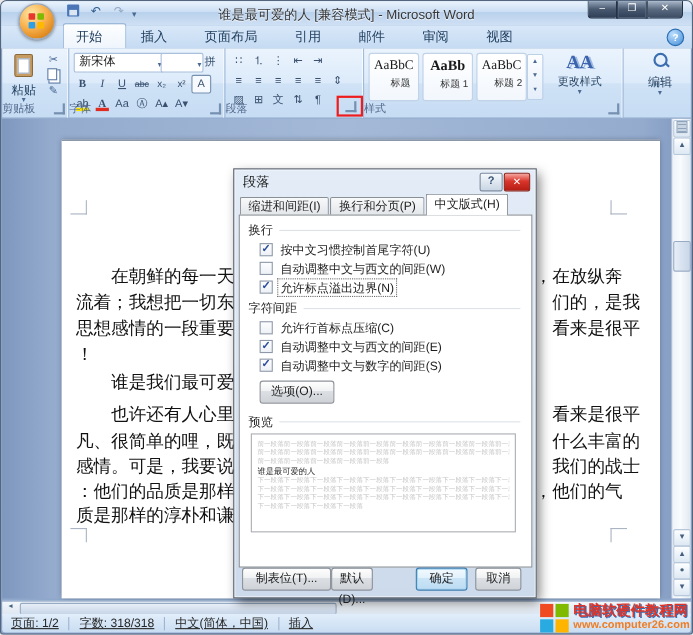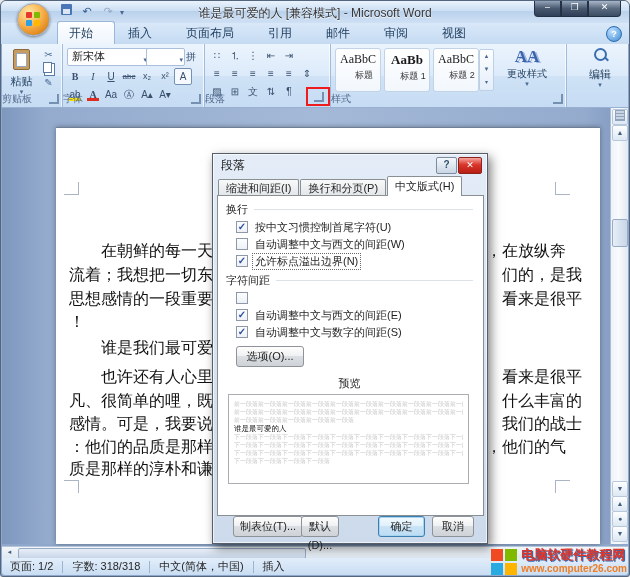--- a/index.html
+++ b/index.html
@@ -121,21 +121,21 @@
   .vthumb{position:absolute;left:1px;top:111px;width:14px;height:26px;border:1px solid #98aac4;border-radius:2px;
     background:linear-gradient(90deg,#e7eef7,#c8d6e8);}
   
   .hscroll{position:absolute;left:1px;right:1px;top:545px;height:12px;
     background:linear-gradient(#f3f7fb,#dde6f0);border-top:1px solid #b5c5da;border-bottom:1px solid #b5c5da;}
   .hbtn{position:absolute;top:1px;width:13px;height:9px;text-align:center;font-size:6px;line-height:9px;color:#44607f;}
   .hthumb{position:absolute;left:16px;top:1px;width:286px;height:9px;border:1px solid #98aac4;border-radius:2px;
     background:linear-gradient(#e7eef7,#c8d6e8);}
   
   .status{position:absolute;left:1px;right:1px;top:557px;bottom:1px;display:flex;align-items:center;
-    background:linear-gradient(#e2eefb,#c9ddf2);font-size:11px;color:#262626;padding-left:8px;border-radius:0 0 3px 3px;}
+    background:linear-gradient(#e2eefb,#c9ddf2);font-size:11px;color:#262626;padding-left:8px;border-radius:0 0 3px 3px;text-decoration:underline;}
   .sep{width:1px;height:12px;background:#9fb4cf;margin:0 9px;}
   
   .wmark{position:absolute;right:2px;bottom:0;z-index:40;display:flex;align-items:center;gap:4px;}
   .wsquares{display:grid;grid-template-columns:12px 12px;grid-template-rows:12px 12px;gap:2px;}
   .wsquares span{display:block;}
   .wq1{background:#f04a23;} .wq2{background:#7fba00;} .wq3{background:#29abe2;} .wq4{background:#ffb400;}
   .wtxt{display:flex;flex-direction:column;line-height:14px;}
   .wt1{font-size:13px;font-weight:bold;color:#e03428;text-shadow:1px 1px 0 #2f6fb8;white-space:nowrap;}
   .wt2{font-size:10px;font-weight:bold;color:#ef7d23;white-space:nowrap;}
   
@@ -166,21 +166,21 @@
   .dselbtn{position:absolute;right:0;top:0;bottom:0;width:16px;background:linear-gradient(#f3f7fb,#d7e2ee);
     border-left:1px solid #a6acb4;text-align:center;font-size:7px;line-height:16px;color:#42586e;}
   .vbtn2{display:inline-block;box-sizing:border-box;text-align:center;font-size:11px;color:#1e1e1e;height:21px;line-height:19px;
     background:linear-gradient(#fefefe,#f0f1f2 45%,#dcdfe3 46%,#cfd3d8);border:1px solid #8e9299;border-radius:3px;}
   .optbtn{margin:7px 0 0 10px;width:68px;}
   .pvbox{margin:3px 4px 0 2px;height:90px;border:1px solid #abadb3;background:#fff;padding:5px 5px;
     overflow:hidden;box-sizing:border-box;}
   .pvg{font-size:6px;line-height:8px;color:#c6c6c6;white-space:nowrap;overflow:hidden;}
   .pvmain{font-size:7.5px;line-height:9px;color:#1a1a1a;white-space:nowrap;overflow:hidden;}
   .dbtns{position:absolute;left:4px;right:4px;bottom:6px;height:21px;}
-  .b-tabs{position:absolute;left:16px;width:70px;}
+  .b-tabs{position:absolute;left:3px;width:81px;}
   .b-def{position:absolute;left:84px;width:38px;}
   .b-ok{position:absolute;left:161px;width:47px;border:1px solid #3c7fb1;
     background:linear-gradient(#f2f9fe,#e1f1fb 45%,#cbe4f6 46%,#bcdcf3);box-shadow:0 0 0 1px #a9d4f0 inset;}
   .b-cancel{position:absolute;left:215px;width:42px;}
 </style>
 </head>
 <body>
 
 <div id="win">
 
@@ -395,31 +395,32 @@
       <div class="cbrow">
         <span class="cbox">✓</span>
         <span class="cblabel focused">允许标点溢出边界(N)</span>
       </div>
       <div class="grouphead">
         <span>字符间距</span>
         <span class="hline"></span>
       </div>
       <div class="cbrow">
         <span class="cbox"></span>
+        <span class="cblabel">允许行首标点压缩(C)</span>
       </div>
       <div class="cbrow">
         <span class="cbox">✓</span>
         <span class="cblabel">自动调整中文与西文的间距(E)</span>
       </div>
       <div class="cbrow">
         <span class="cbox">✓</span>
         <span class="cblabel">自动调整中文与数字的间距(S)</span>
       </div>
       <span class="vbtn2 optbtn">选项(O)...</span>
-      <div class="grouphead" style="margin-top:9px;flex-direction:column;">
+      <div class="grouphead" style="margin-top:9px;">
         <span>预览</span>
         <span class="hline"></span>
       </div>
       <div class="pvbox">
         <div class="pvg">前一段落前一段落前一段落前一段落前一段落前一段落前一段落前一段落前一段落前一段落</div>
         <div class="pvg">前一段落前一段落前一段落前一段落前一段落前一段落前一段落前一段落前一段落前一段落</div>
         <div class="pvg">前一段落前一段落前一段落前一段落前一段落</div>
         <div class="pvmain">谁是最可爱的人</div>
         <div class="pvg">下一段落下一段落下一段落下一段落下一段落下一段落下一段落下一段落下一段落下一段落</div>
         <div class="pvg">下一段落下一段落下一段落下一段落下一段落下一段落下一段落下一段落下一段落下一段落</div>

